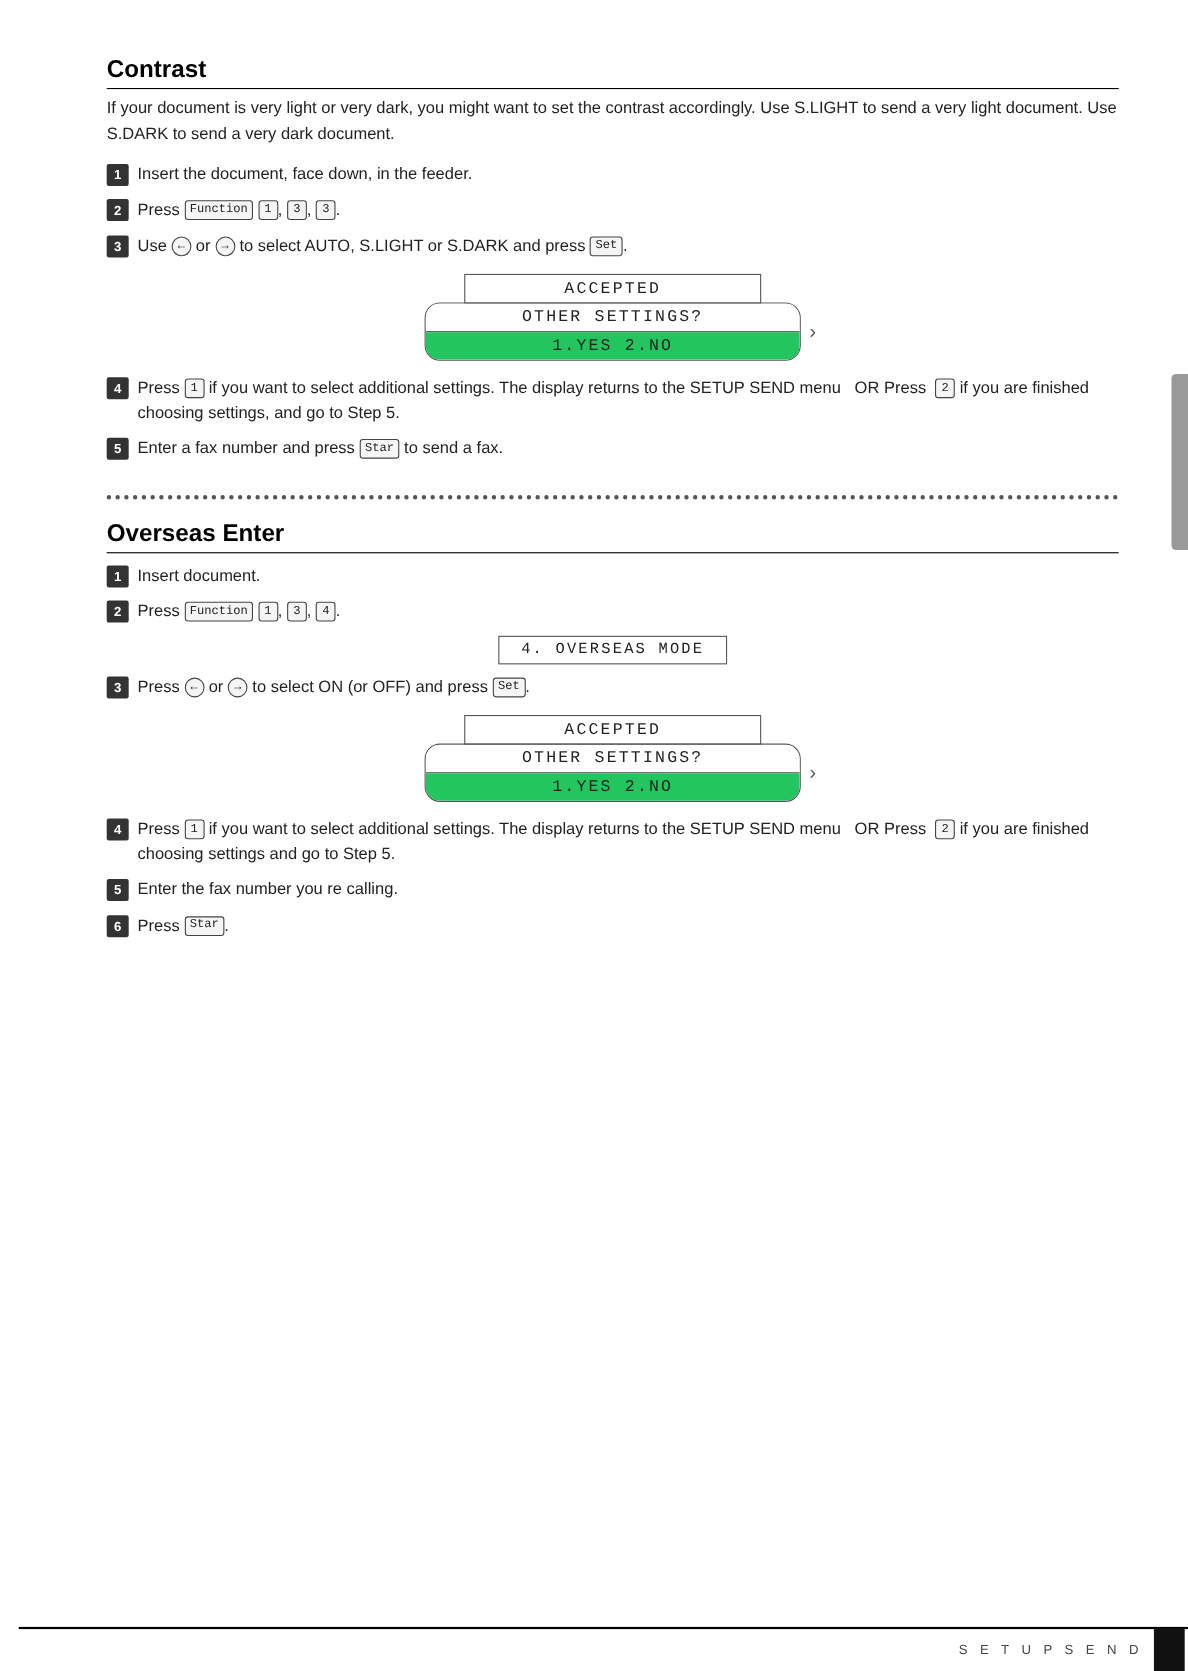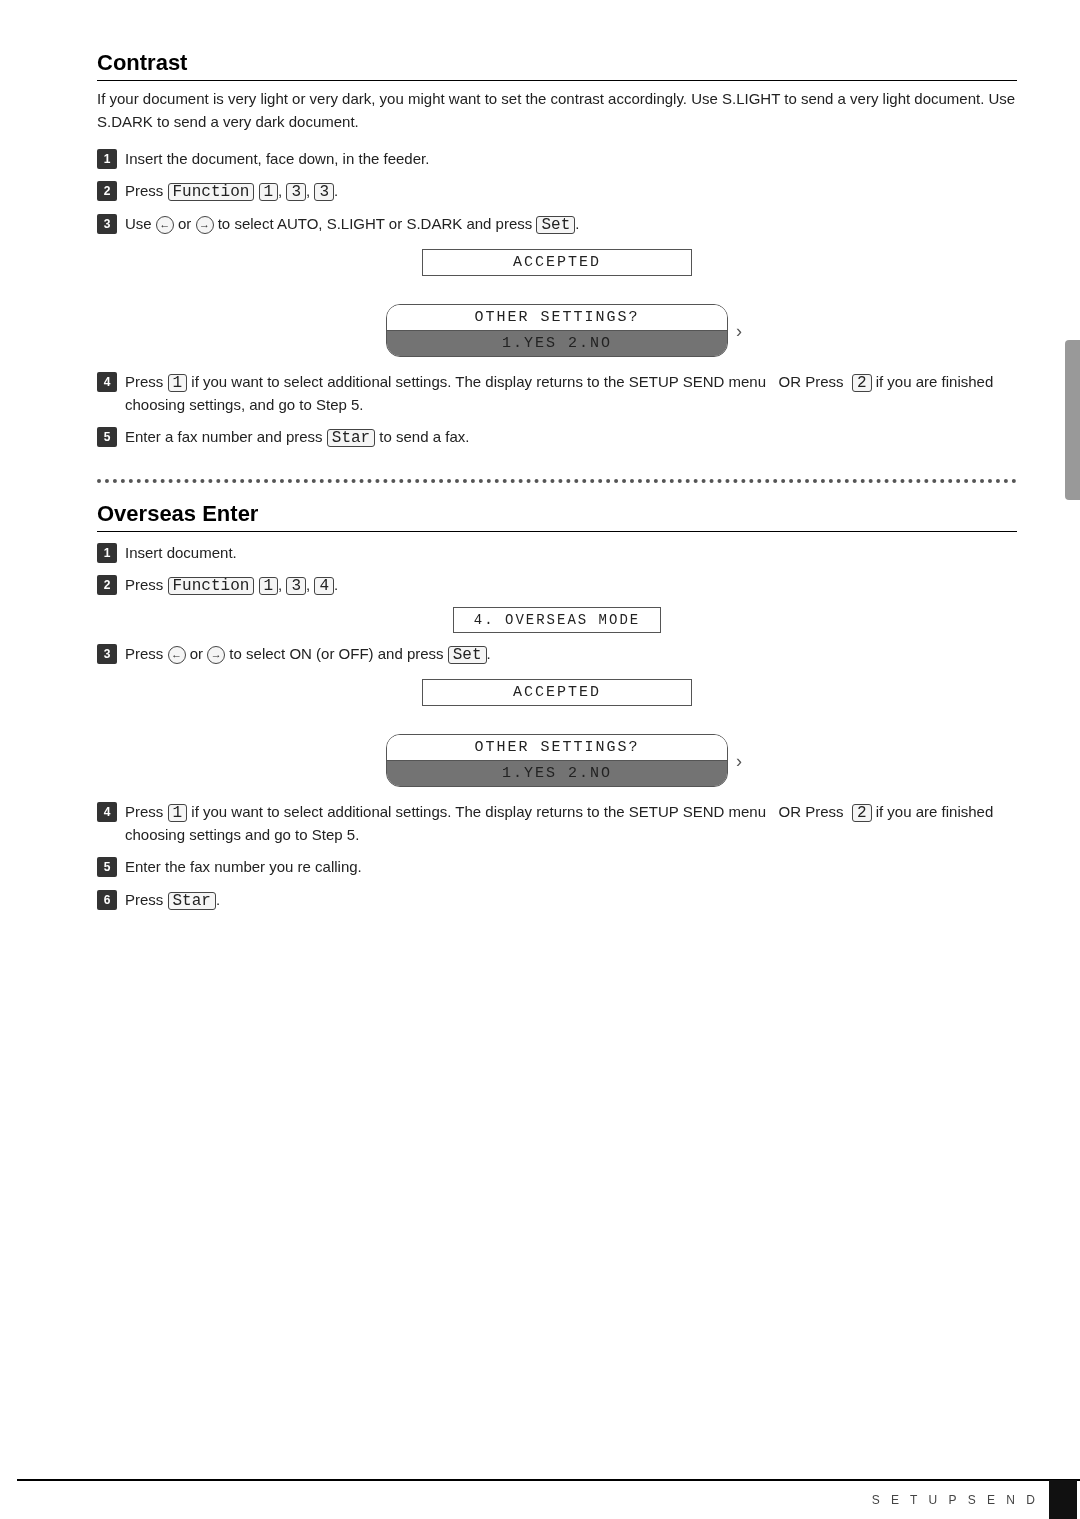--- a/index.html
+++ b/index.html
@@ -93,36 +93,35 @@
     }
 
     
     .key {
       display: inline-flex;
       align-items: center;
       justify-content: center;
       border: 1.5px solid #444;
       border-radius: 3px;
       padding: 0 4px;
-      font-size: 16px;
+      font-size: 11px;
       font-family: 'Courier New', monospace;
       background: #f5f5f5;
       min-width: 18px;
       height: 18px;
       vertical-align: middle;
     }
 
     
     .display-block {
       display: flex;
       flex-direction: column;
       align-items: center;
       margin: 14px auto;
       width: 320px;
-      gap: 29px;
     }
     .lcd-accepted {
       border: 1.5px solid #555;
       width: 270px;
       text-align: center;
       padding: 4px 8px;
       font-size: 15px;
       font-family: 'Courier New', monospace;
       letter-spacing: 2px;
       background: #fff;
@@ -147,21 +146,21 @@
       letter-spacing: 2px;
       border-bottom: 1px solid #555;
       background: #fff;
     }
     .lcd-yes {
       text-align: center;
       padding: 4px 8px;
       font-size: 15px;
       font-family: 'Courier New', monospace;
       letter-spacing: 2px;
-      background: #737373;
+      background: #22c55e;
     }
     
     .lcd-bubble-arrow {
       position: absolute;
       right: -14px;
       top: 50%;
       transform: translateY(-50%);
       font-size: 18px;
       color: #555;
     }

